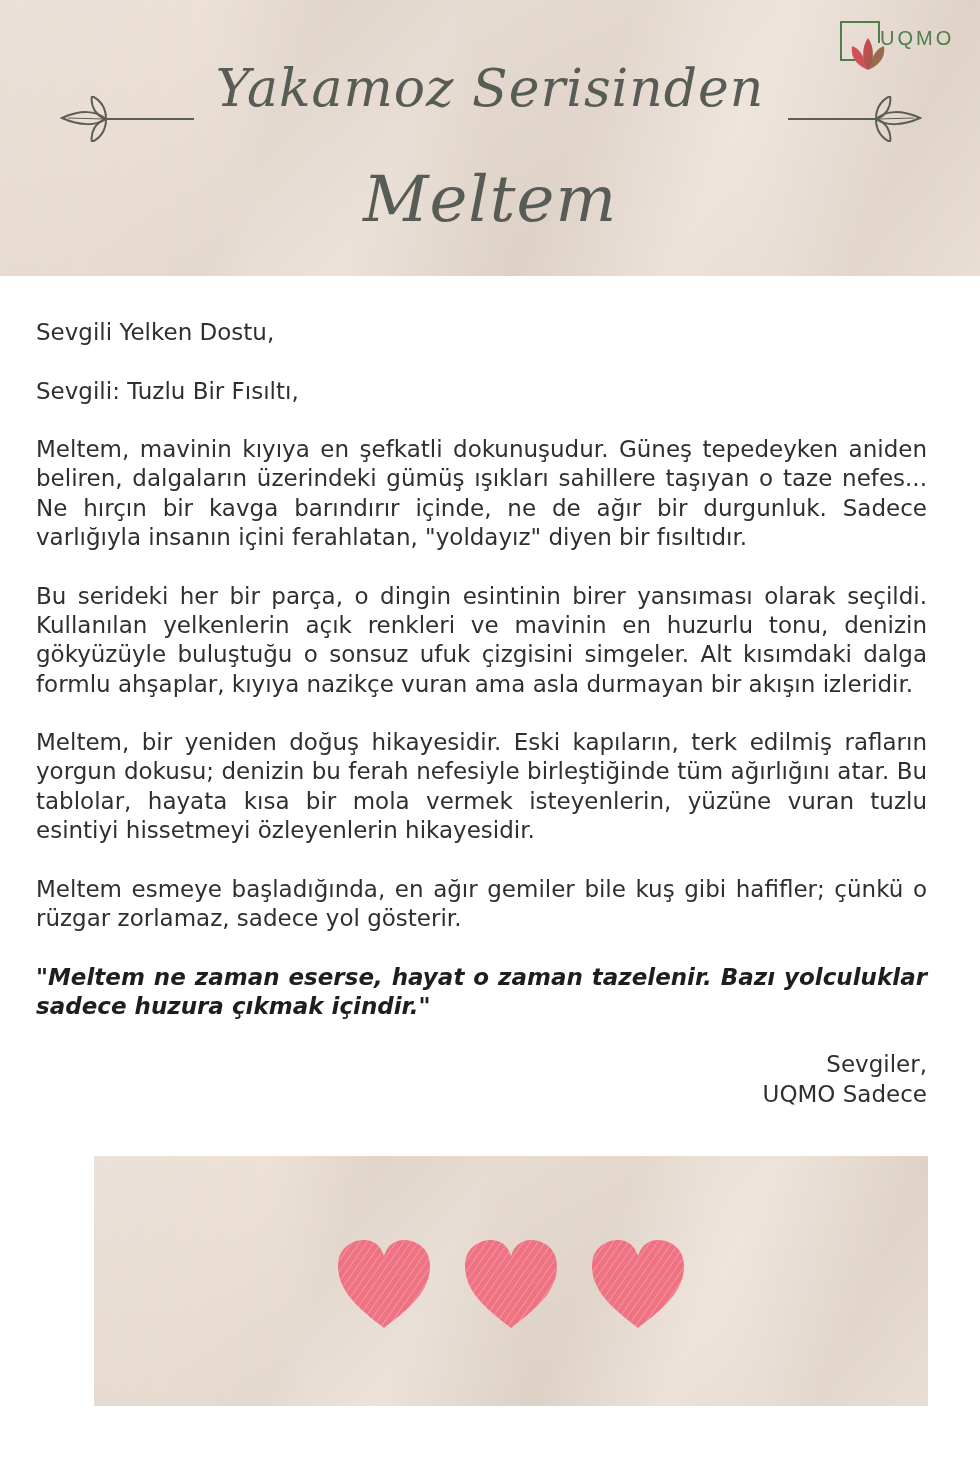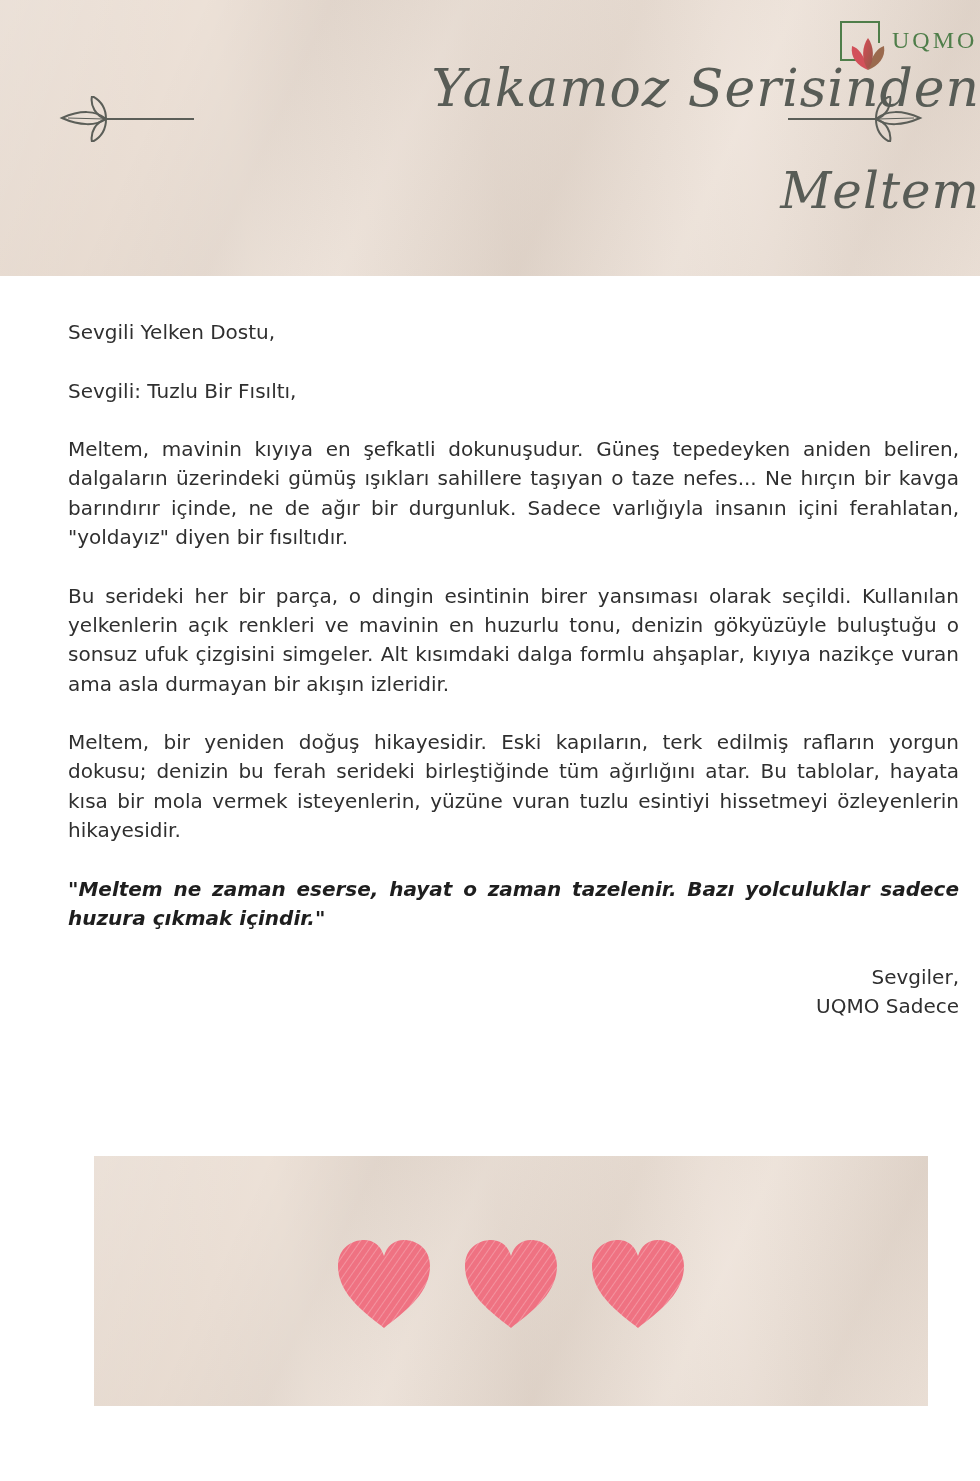--- a/index.html
+++ b/index.html
@@ -22,42 +22,41 @@
     }
     .logo-frame {
       position: absolute; left: 4px; top: 3px; width: 40px; height: 40px;
       border-left: 2px solid #4f7e4a; border-top: 2px solid #4f7e4a; border-bottom: 2px solid #4f7e4a;
     }
     .logo-frame::after {
       content: ""; position: absolute; right: 0; top: 0; width: 2px; height: 20px; background: #4f7e4a;
     }
     .logo-lotus { position: absolute; left: 10px; top: 18px; width: 44px; height: 36px; }
     .logo-text {
-      position: absolute; left: 56px; top: 9px;
-      font-family: Liberation Serif, serif; font-size: 24px; letter-spacing: 3px;
+      position: absolute; left: 44px; top: 9px;
+      font-family: Liberation Sans, sans-serif; font-size: 20px; letter-spacing: 3px;
       color: #4f7e4a;
     }
 
     .title-line {
-      position: absolute; left: 0; width: 980px; text-align: right;
+      position: absolute; left: 0; width: 980px; text-align: center;
       font-family: "DejaVu Serif", serif; font-style: italic; font-weight: normal;
       color: #585c56; letter-spacing: 1px;
     }
     .title-1 { top: 58px; font-size: 52px; }
-    .title-2 { top: 162px; font-size: 50px; }
+    .title-2 { top: 162px; font-size: 64px; }
 
     .sprig { position: absolute; top: 96px; width: 140px; height: 46px; }
     .sprig-left { left: 56px; }
     .sprig-right { left: 786px; }
 
     .letter {
       position: absolute; left: 36px; top: 318px; width: 891px;
-      font-family: "DejaVu Sans", sans-serif; font-size: 20px; line-height: 29.3px;
+      font-family: "DejaVu Sans", sans-serif; font-size: 23px; line-height: 29.3px;
       color: #2f2f2f;
-      margin-left: 32px;
     }
     .letter p { margin-bottom: 29.3px; text-align: justify; }
     .letter p.left { text-align: left; }
     .letter p.quote { font-weight: bold; font-style: italic; color: #1e1e1e; }
     .letter p.closing { margin-bottom: 0; text-align: right; }
 
     .bottom-panel {
       position: absolute; left: 94px; top: 1156px; width: 834px; height: 250px;
     }
     .hearts {
@@ -109,21 +108,22 @@
 
   <h1 class="title-line title-1">Yakamoz Serisinden</h1>
   <h2 class="title-line title-2">Meltem</h2>
 </div>
 
 <div class="letter">
   <p class="left">Sevgili Yelken Dostu,</p>
   <p class="left">Sevgili: Tuzlu Bir Fısıltı,</p>
   <p>Meltem, mavinin kıyıya en şefkatli dokunuşudur. Güneş tepedeyken aniden beliren, dalgaların üzerindeki gümüş ışıkları sahillere taşıyan o taze nefes... Ne hırçın bir kavga barındırır içinde, ne de ağır bir durgunluk. Sadece varlığıyla insanın içini ferahlatan, "yoldayız" diyen bir fısıltıdır.</p>
   <p>Bu serideki her bir parça, o dingin esintinin birer yansıması olarak seçildi. Kullanılan yelkenlerin açık renkleri ve mavinin en huzurlu tonu, denizin gökyüzüyle buluştuğu o sonsuz ufuk çizgisini simgeler. Alt kısımdaki dalga formlu ahşaplar, kıyıya nazikçe vuran ama asla durmayan bir akışın izleridir.</p>
-  <p>Meltem, bir yeniden doğuş hikayesidir. Eski kapıların, terk edilmiş rafların yorgun dokusu; denizin bu ferah serideki birleştiğinde tüm ağırlığını atar. Bu tablolar, hayata kısa bir mola vermek isteyenlerin, yüzüne vuran tuzlu esintiyi hissetmeyi özleyenlerin hikayesidir.</p>
+  <p>Meltem, bir yeniden doğuş hikayesidir. Eski kapıların, terk edilmiş rafların yorgun dokusu; denizin bu ferah nefesiyle birleştiğinde tüm ağırlığını atar. Bu tablolar, hayata kısa bir mola vermek isteyenlerin, yüzüne vuran tuzlu esintiyi hissetmeyi özleyenlerin hikayesidir.</p>
+  <p>Meltem esmeye başladığında, en ağır gemiler bile kuş gibi hafifler; çünkü o rüzgar zorlamaz, sadece yol gösterir.</p>
   <p class="quote">"Meltem ne zaman eserse, hayat o zaman tazelenir. Bazı yolculuklar sadece huzura çıkmak içindir."</p>
   <p class="closing">Sevgiler,</p>
   <p class="closing">UQMO Sadece</p>
 </div>
 
 <div class="bottom-panel paper">
   <div class="hearts">
     <svg class="heart" viewBox="0 0 100 96">
       <defs>
         <pattern id="hatch" width="6" height="6" patternUnits="userSpaceOnUse" patternTransform="rotate(35)">

